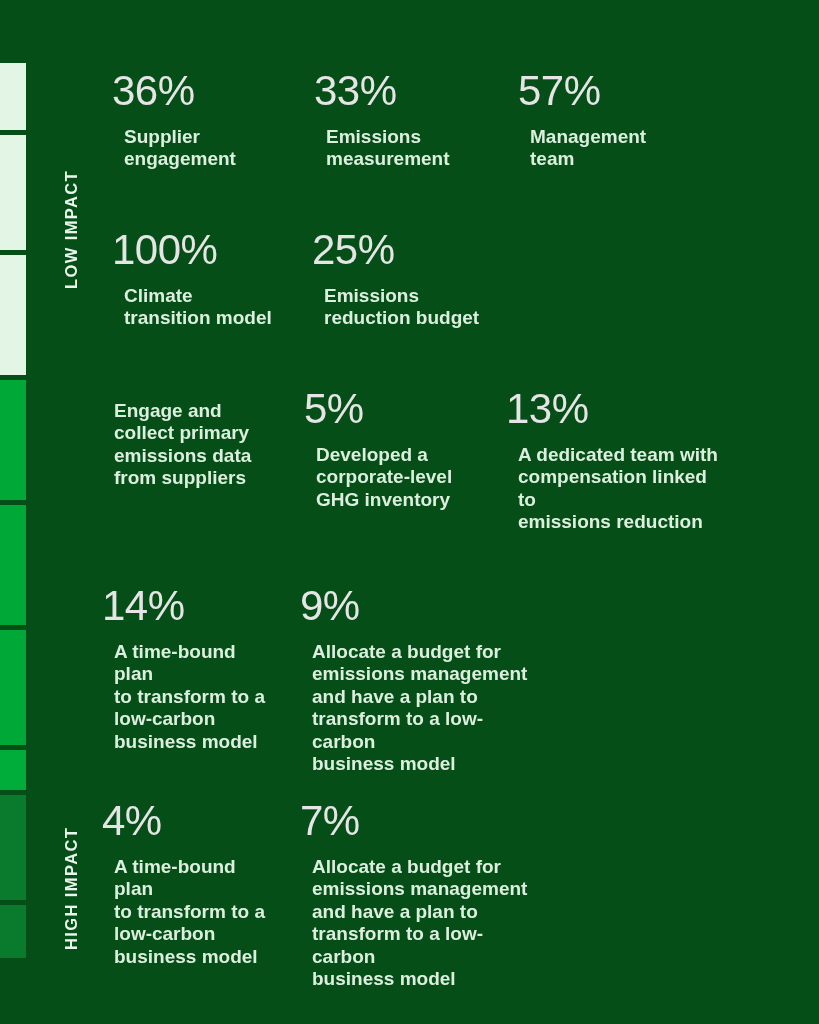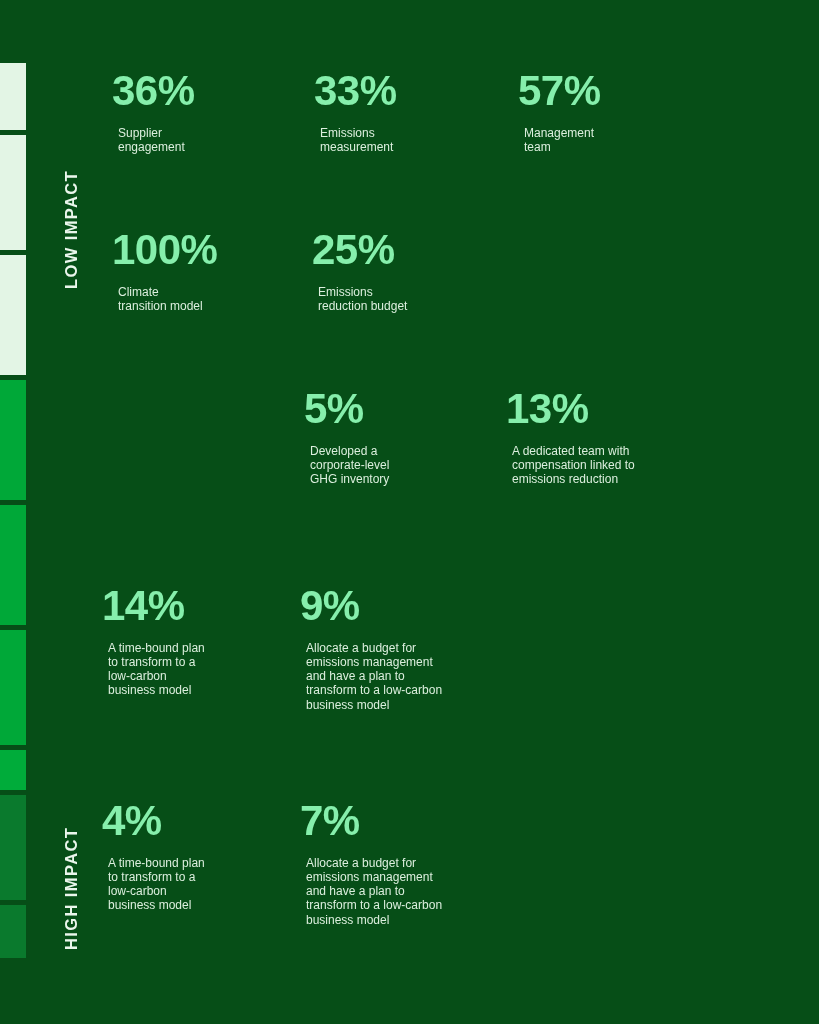--- a/index.html
+++ b/index.html
@@ -41,34 +41,34 @@
     transform: rotate(-90deg);
   }
   #label-low  { left: 62px; top: 289px; }
   #label-high { left: 62px; top: 950px; }
 
   
   .stat {
     position: absolute;
   }
   .stat .pct {
-    color: #86efac;
+    color: #e5e5e5;
     font-size: 42px;
-    font-weight: 700;
+    font-weight: 400;
     line-height: 1.0;
     letter-spacing: -0.5px;
     margin: 0 0 14px 0;
     white-space: nowrap;
   }
   .stat .desc {
     color: #DCEFDE;
-    font-size: 12px;
-    font-weight: 400;
+    font-size: 19px;
+    font-weight: 700;
     line-height: 1.18;
-    margin: 6px;
+    margin: 12px;
     white-space: pre-line;
   }
 
   
   #stat-supplier-engagement   { left: 112px; top: 70px;  width: 190px; }
   #stat-emissions-measurement { left: 314px; top: 70px;  width: 195px; }
   #stat-management-team       { left: 518px; top: 70px;  width: 200px; }
   
   #stat-climate-transition    { left: 112px; top: 229px; width: 195px; }
   #stat-emissions-budget      { left: 312px; top: 229px; width: 200px; }
@@ -122,20 +122,24 @@
   <div class="desc">Climate
 transition model</div>
 </div>
 <div class="stat" id="stat-emissions-budget">
   <div class="pct">25%</div>
   <div class="desc">Emissions
 reduction budget</div>
 </div>
 
 <div class="stat" id="stat-primary-data">
+  <div class="desc">Engage and
+collect primary
+emissions data
+from suppliers</div>
 </div>
 <div class="stat" id="stat-ghg-inventory">
   <div class="pct">5%</div>
   <div class="desc">Developed a
 corporate-level
 GHG inventory</div>
 </div>
 <div class="stat" id="stat-dedicated-team">
   <div class="pct">13%</div>
   <div class="desc">A dedicated team with

